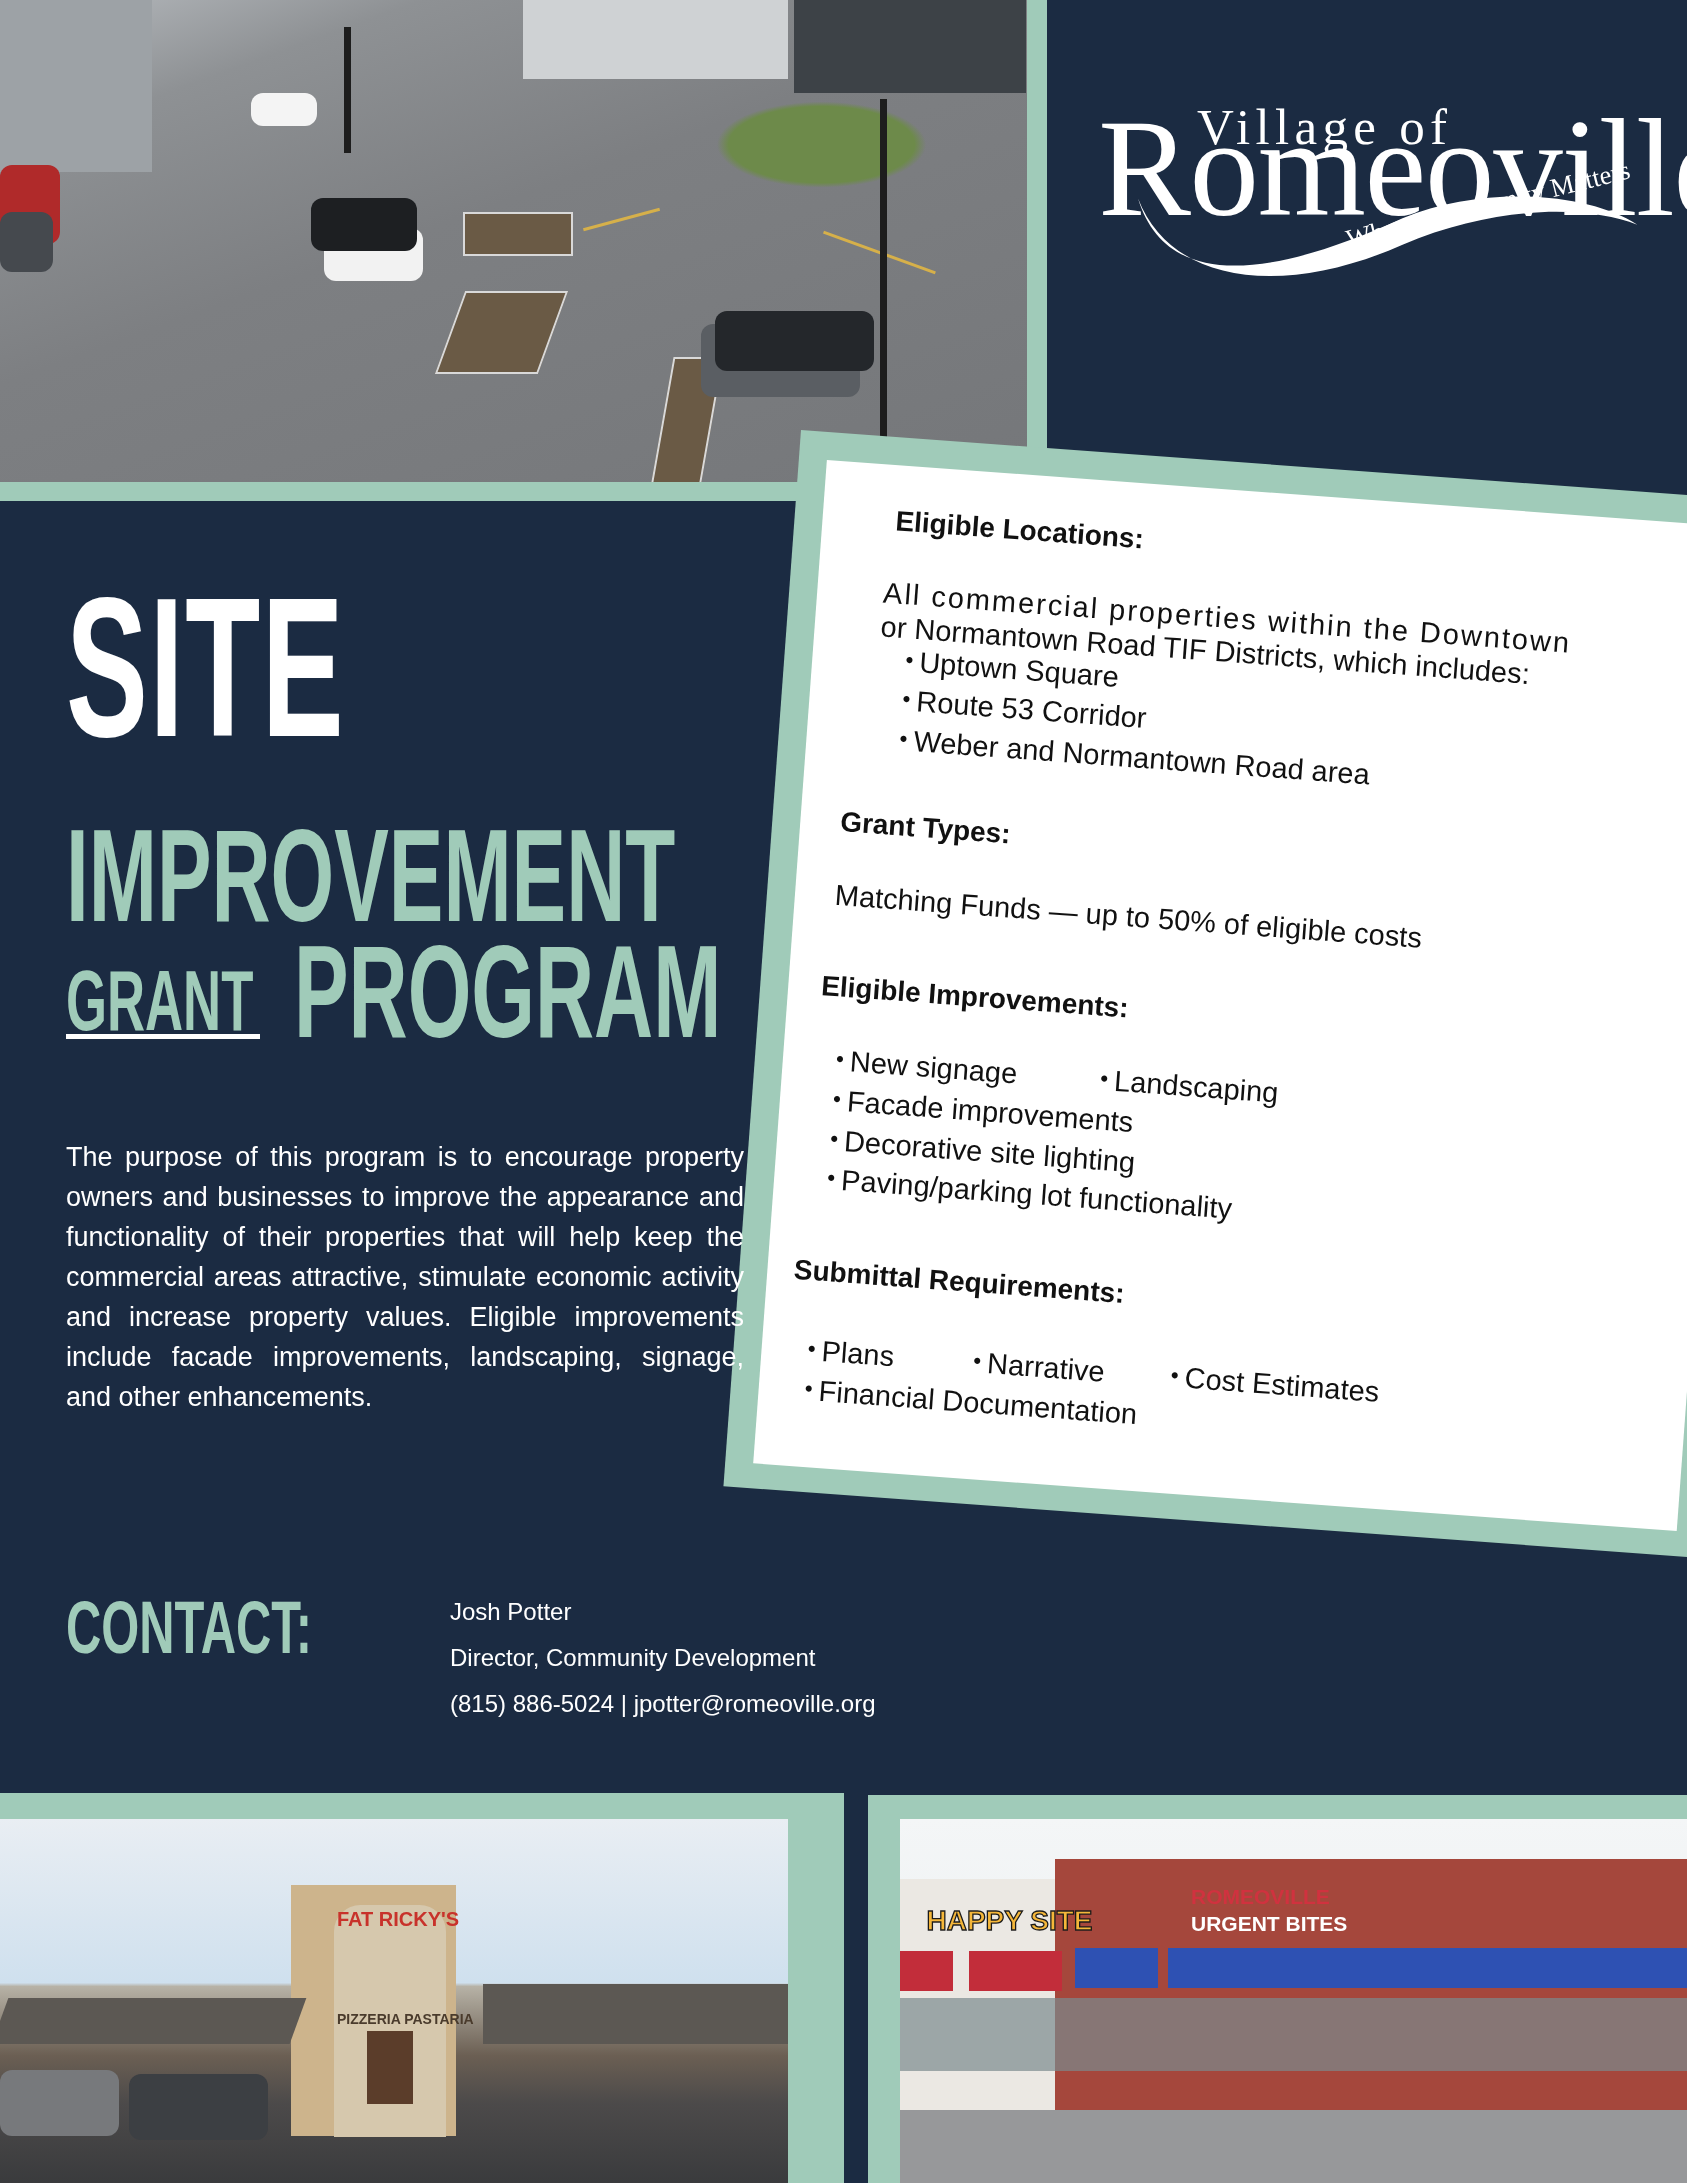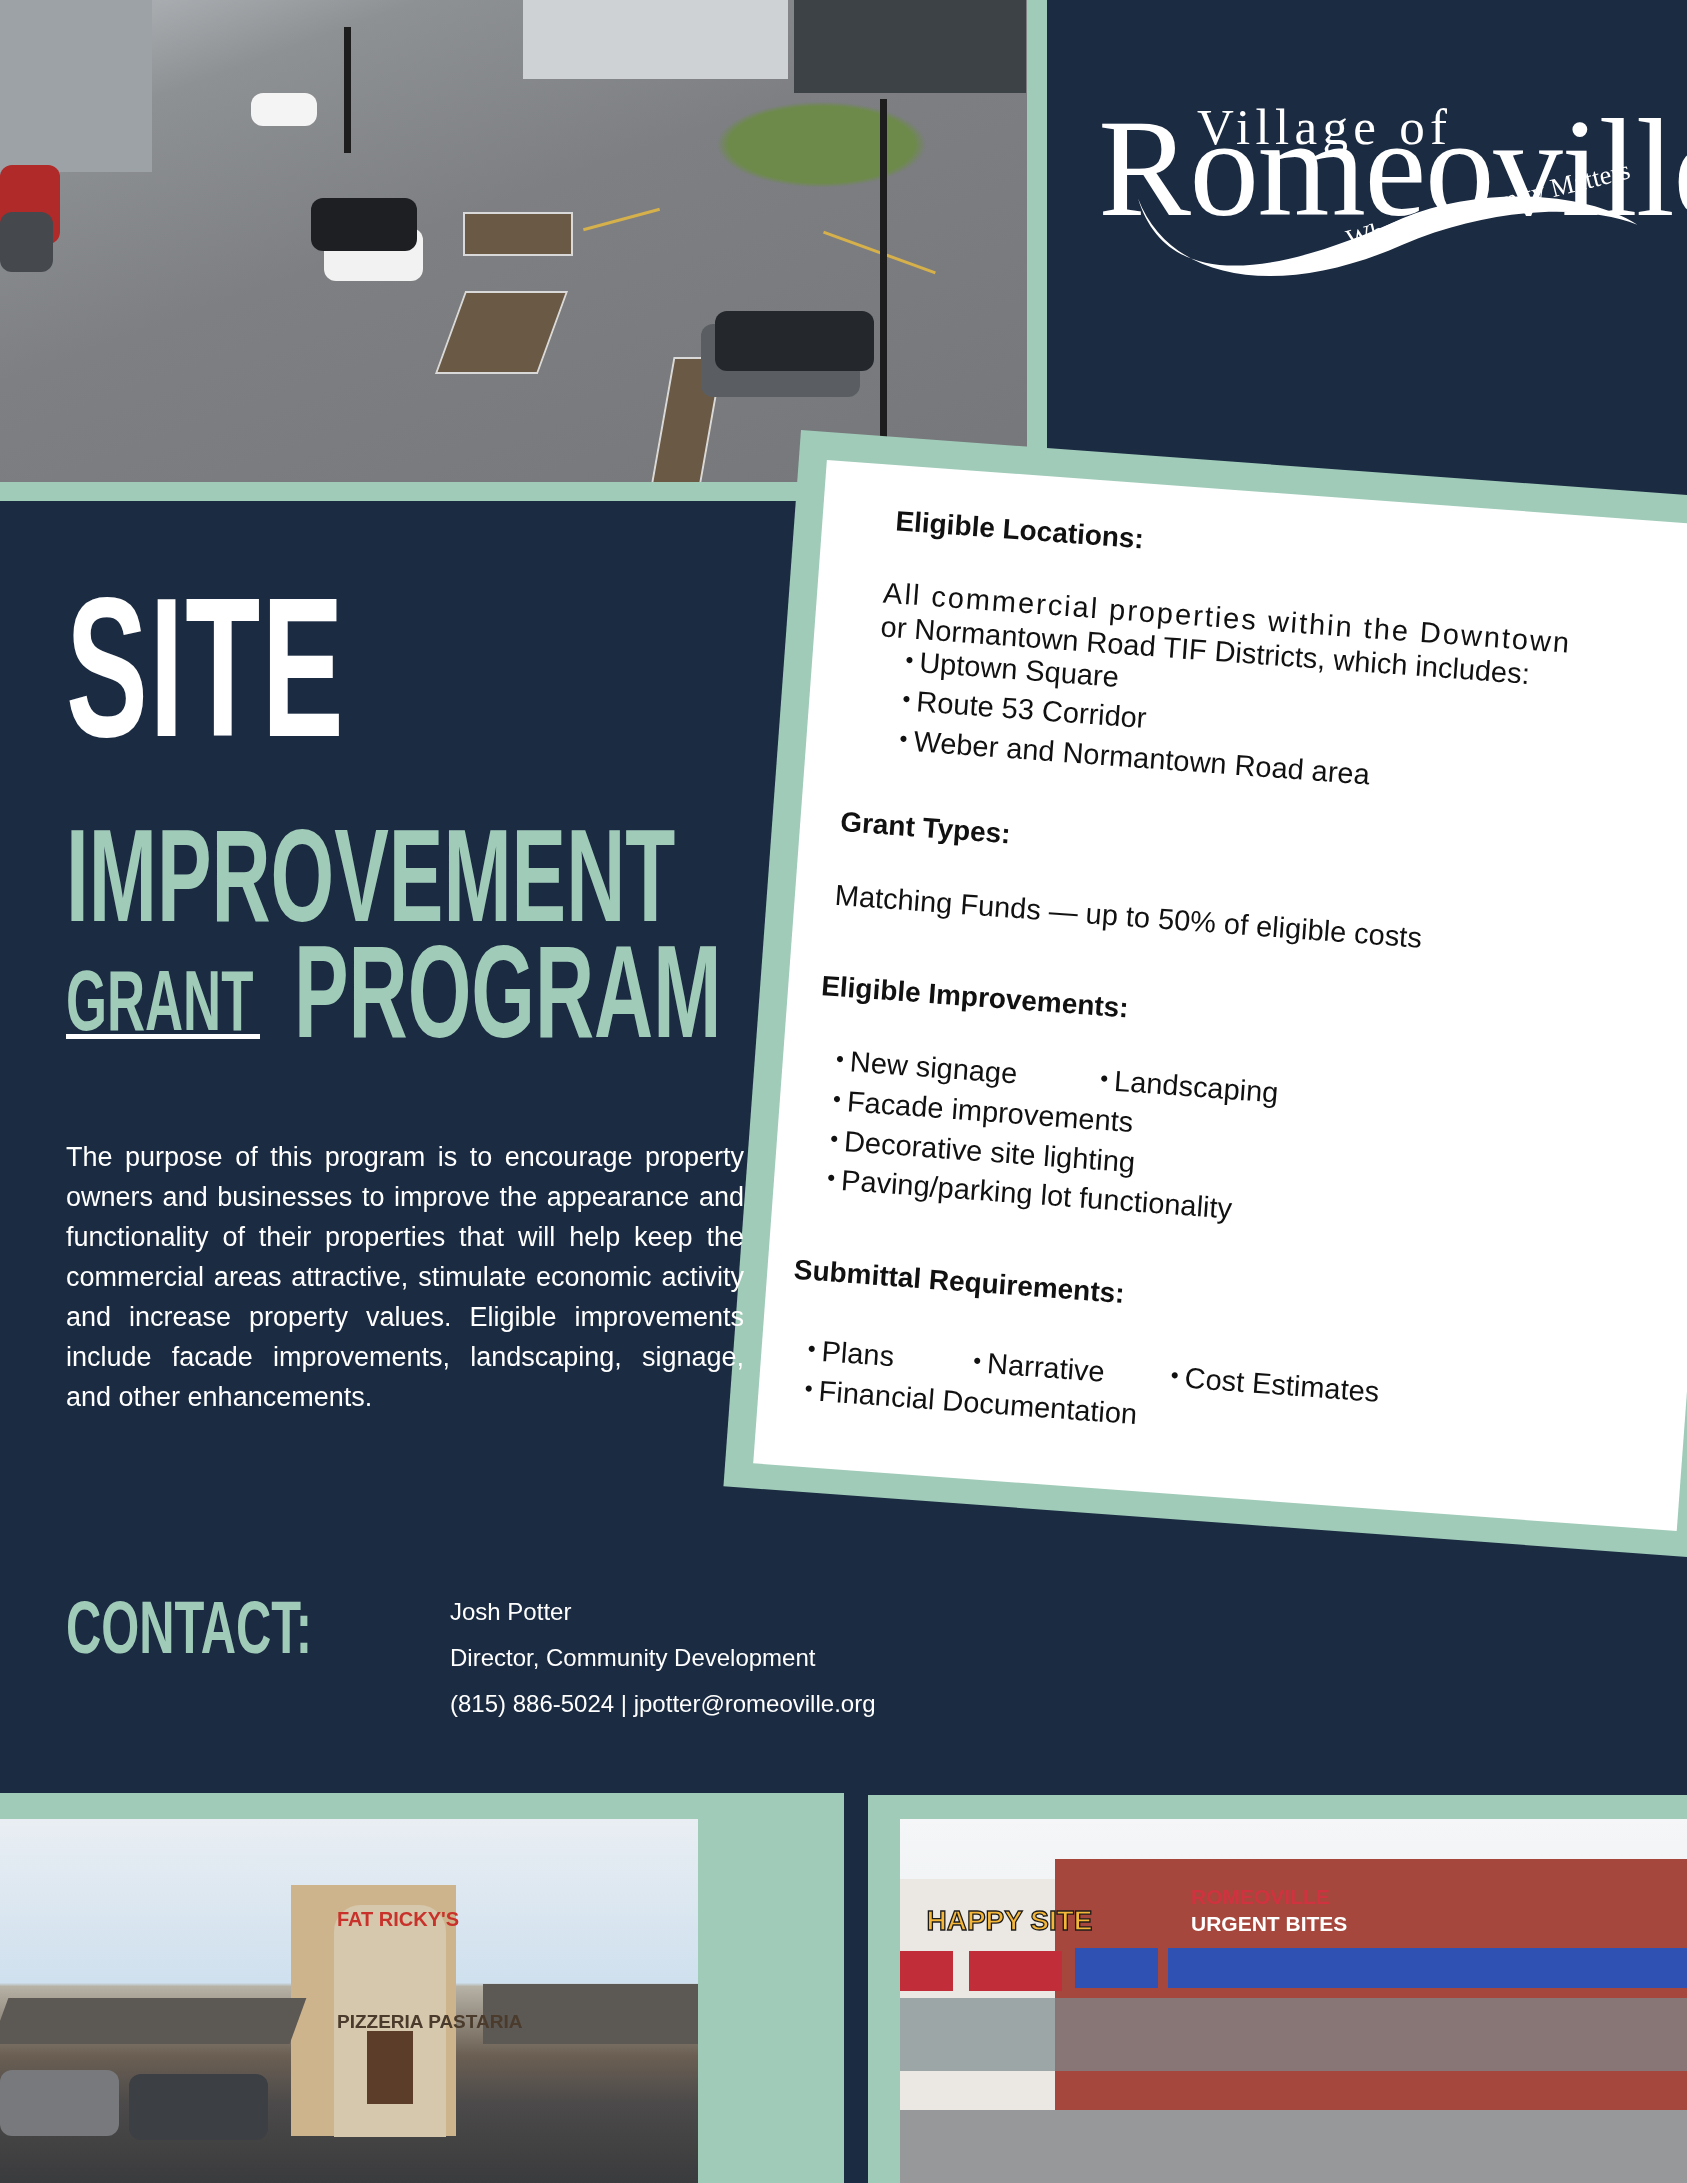--- a/index.html
+++ b/index.html
@@ -46,21 +46,21 @@
   .grant-underline { left:66px; top:1034px; width:194px; height:5.3px; background:#fff; }
   .title-program { left:294px; top:926px; font-size:132px; font-weight:bold; color:#a0cbb9; line-height:1; transform:scaleX(0.62); transform-origin:left top; }
 
   .desc { left:66px; top:1137px; width:678px; color:#fff; font-size:27px; line-height:40px; text-align:justify; }
 
   .contact-label { left:66px; top:1591px; font-size:74px; font-weight:bold; color:#a0cbb9; transform:scaleX(0.66); transform-origin:left top; line-height:1; }
   .contact-info { left:450px; top:1589px; color:#fff; font-size:24px; line-height:46px; }
 
   
   .bottom-left-frame { left:0; top:1793px; width:844px; height:390px; background:#a0cbb9; }
-  .bottom-left-img { left:0; top:1819px; width:698px; height:364px; overflow:hidden;
+  .bottom-left-img { left:0; top:1819px; width:788px; height:364px; overflow:hidden;
     background:linear-gradient(180deg, #e9eef3 0%, #cfe0ee 45%, #b7b2a6 46%, #6b5f53 65%, #4c4a4a 78%, #3a3b3d 100%); }
   .bottom-right-frame { left:868px; top:1795px; width:819px; height:388px; background:#a0cbb9; }
   .bottom-right-img { left:900px; top:1819px; width:787px; height:364px; overflow:hidden;
     background:linear-gradient(180deg, #f4f6f7 0%, #f0f3f4 30%, #e2e2de 31%, #e2e2de 100%); }
 
   .sign-text { position:absolute; font-weight:bold; white-space:nowrap; }
 </style>
 </head>
 <body>
 
@@ -144,21 +144,21 @@
 <div class="abs bottom-left-frame"></div>
 <div class="abs bottom-left-img">
   <div style="position:absolute;left:291px;top:66px;width:165px;height:251px;background:#cdb48c;"></div>
   <div style="position:absolute;left:334px;top:86px;width:112px;height:232px;background:#d6c8ad;border-radius:26.5px 26.5px 0 0;"></div>
   <div style="position:absolute;left:0;top:179px;width:298px;height:46px;background:#5c5853;transform:skewX(-20deg);"></div>
   <div style="position:absolute;left:483px;top:165px;width:344px;height:60px;background:#5c5853;"></div>
   <div style="position:absolute;left:367px;top:212px;width:46px;height:73px;background:#5b3d2a;"></div>
   <div class="car" style="left:0;top:251px;width:119px;height:66px;background:#77797c;"></div>
   <div class="car" style="left:129px;top:255px;width:139px;height:66px;background:#3c3f43;"></div>
   <span class="sign-text" style="left:337px;top:89px;color:#c8322b;font-size:20px;">FAT RICKY'S</span>
-  <span class="sign-text" style="left:337px;top:192px;color:#4a3b2c;font-size:19px;">PIZZERIA  PASTARIA</span>
+  <span class="sign-text" style="left:337px;top:192px;color:#4a3b2c;font-size:14px;">PIZZERIA  PASTARIA</span>
 </div>
 
 <div class="abs bottom-right-frame"></div>
 <div class="abs bottom-right-img">
   <div style="position:absolute;left:0;top:60px;width:162px;height:278px;background:#ebe8e3;"></div>
   <div style="position:absolute;left:155px;top:40px;width:635px;height:291px;background:#a5473c;"></div>
   <div style="position:absolute;left:0;top:132px;width:53px;height:40px;background:#c22d3a;"></div>
   <div style="position:absolute;left:69px;top:132px;width:93px;height:40px;background:#c22d3a;"></div>
   <div style="position:absolute;left:175px;top:129px;width:83px;height:40px;background:#2e51b3;"></div>
   <div style="position:absolute;left:268px;top:129px;width:519px;height:40px;background:#2e51b3;"></div>

